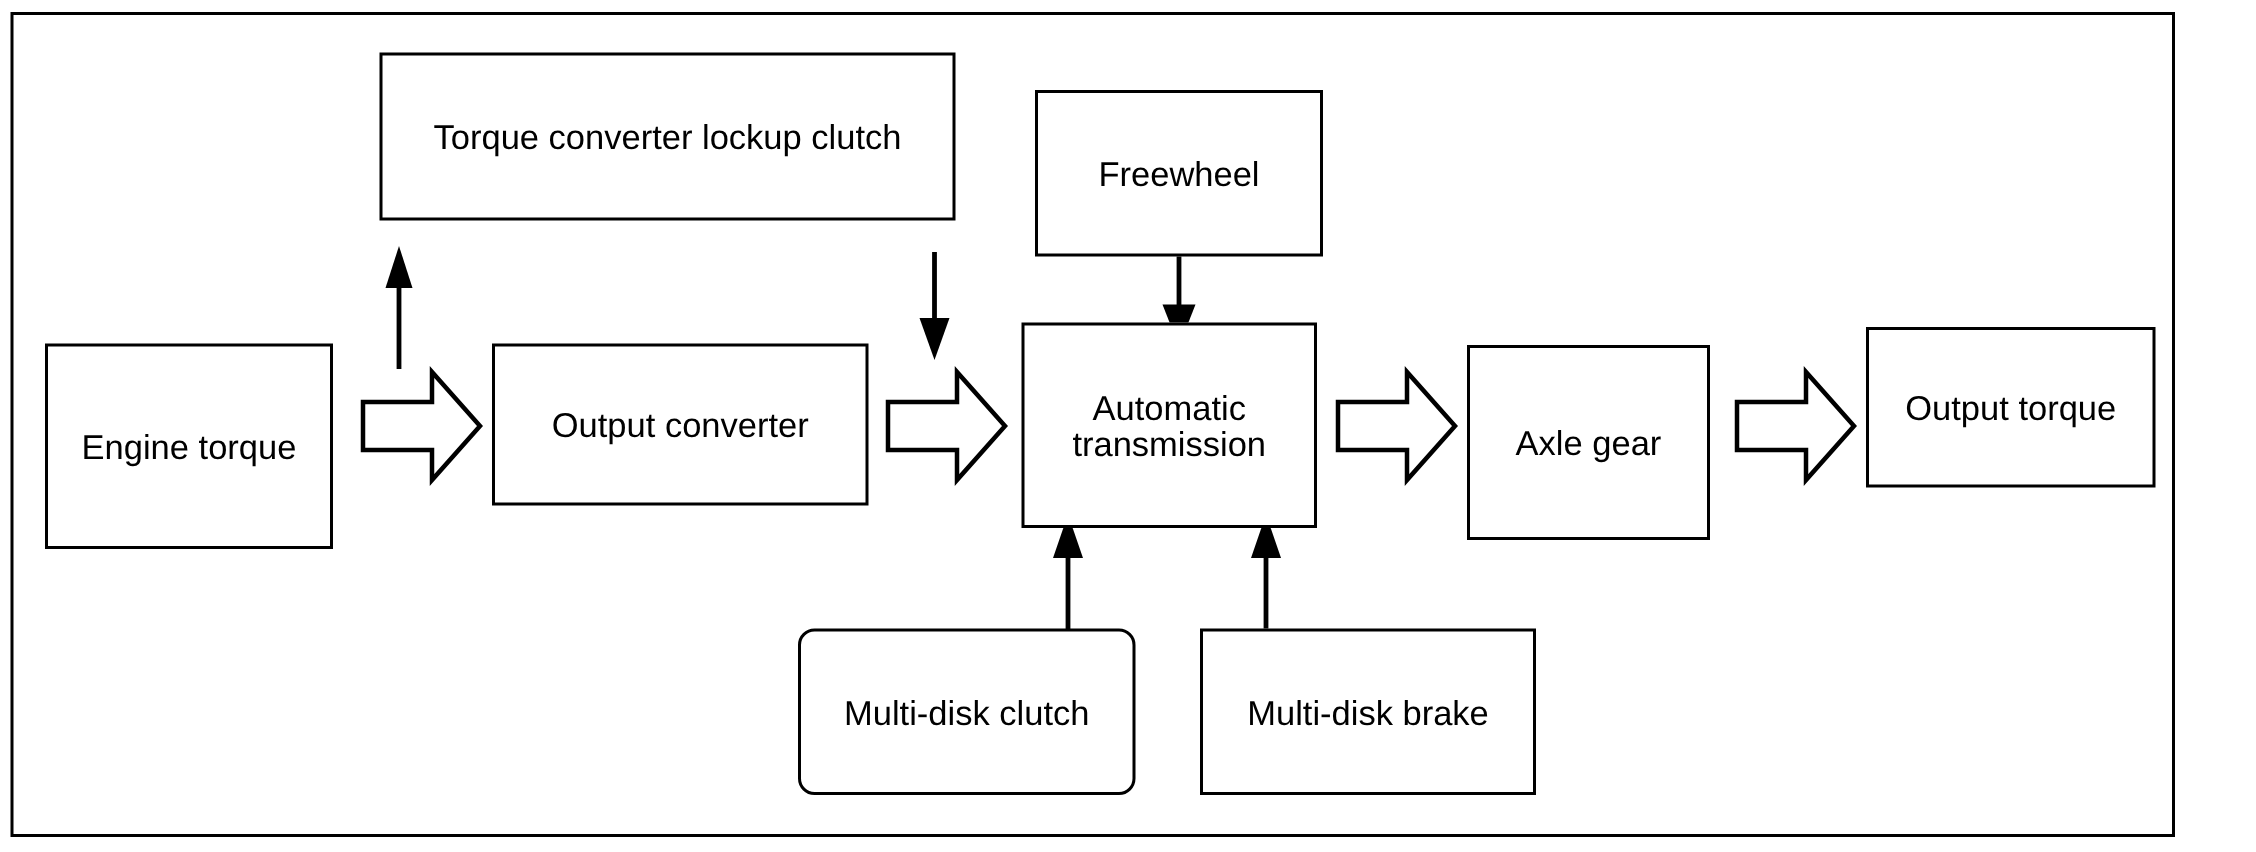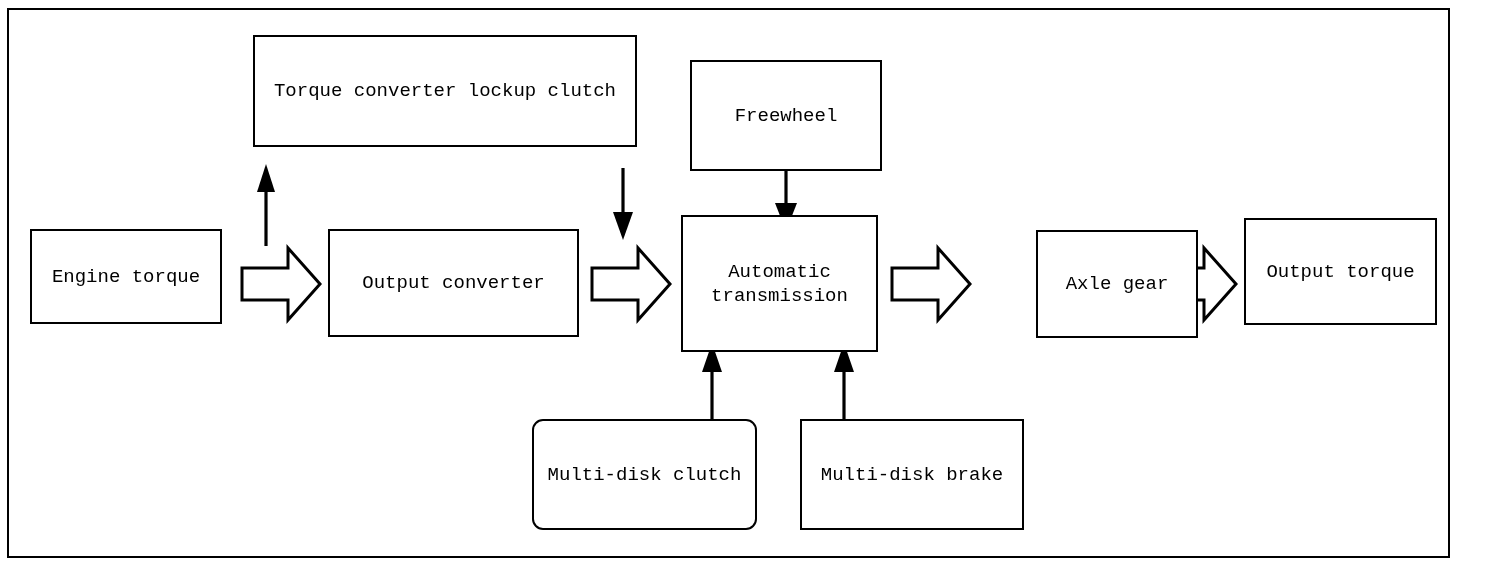--- a/index.html
+++ b/index.html
@@ -30,23 +30,23 @@
   .node {
     position: absolute;
     border: 2px solid #000000;
     box-sizing: border-box;
     background: #ffffff;
     display: flex;
     align-items: center;
     justify-content: center;
     text-align: center;
     color: #000000;
-    font-size: 19px;
+    font-size: 23px;
     line-height: 24px;
-    font-family: Liberation Mono, monospace;
+    font-family: Liberation Sans, sans-serif;
     z-index: 3;
   }
   .node span { display: block; }
   svg.overlay {
     position: absolute;
     left: 0;
     top: 0;
     width: 1504px;
     height: 568px;
     z-index: 2;
@@ -119,36 +119,36 @@
   </svg>
 
   <div class="node" style="left:253px; top:35px; width:384px; height:112px;">
     <span>Torque converter lockup clutch</span>
   </div>
 
   <div class="node" style="left:690px; top:36px; width:192px; height:111px;margin-top:24px;">
     <span>Freewheel</span>
   </div>
 
-  <div class="node" style="left:30px; top:229px; width:192px; height:95px;">
+  <div class="node" style="left:30px; top:229px; width:192px; height:137px;">
     <span>Engine torque</span>
   </div>
 
   <div class="node" style="left:328px; top:229px; width:251px; height:108px;">
     <span>Output converter</span>
   </div>
 
   <div class="node" style="left:681px; top:215px; width:197px; height:137px;">
     <div>
       <span>Automatic</span>
       <span>transmission</span>
     </div>
   </div>
 
-  <div class="node" style="left:1036px; top:230px; width:162px; height:108px;">
+  <div class="node" style="left:978px; top:230px; width:162px; height:130px;">
     <span>Axle gear</span>
   </div>
 
   <div class="node" style="left:1244px; top:218px; width:193px; height:107px;">
     <span>Output torque</span>
   </div>
 
   <div class="node" style="left:532px; top:419px; width:225px; height:111px;border-radius:11px;">
     <span>Multi-disk clutch</span>
   </div>

